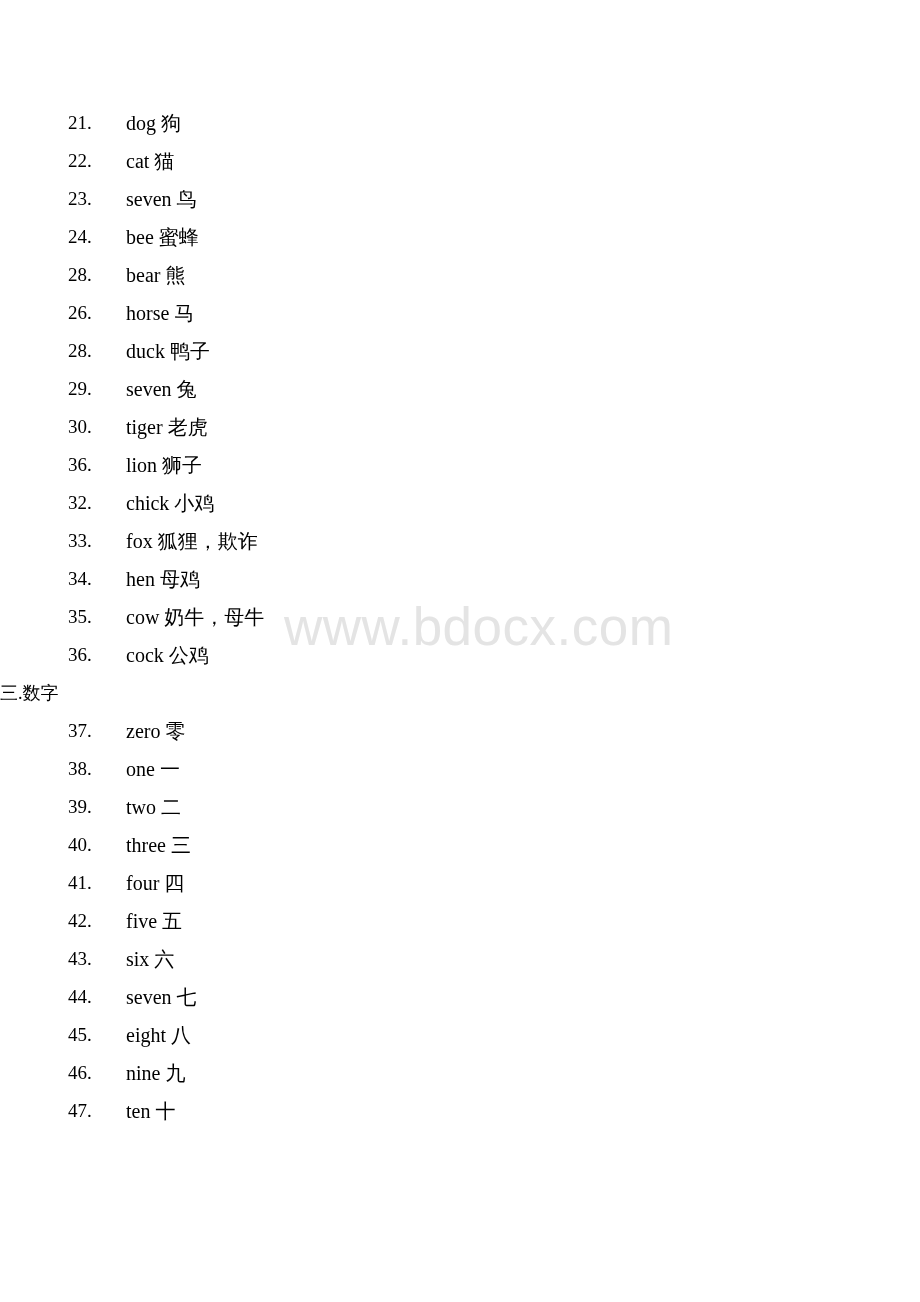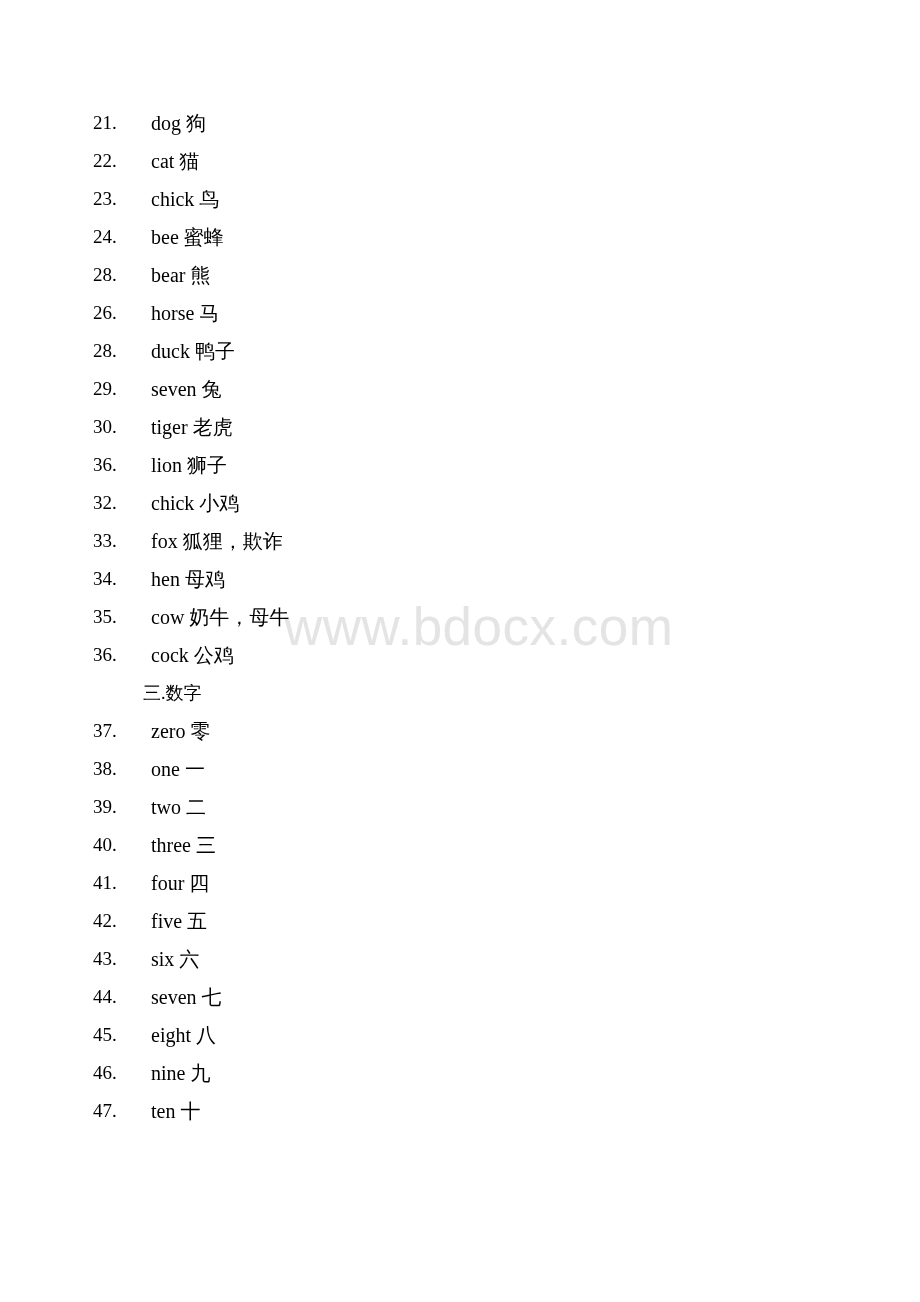--- a/index.html
+++ b/index.html
@@ -46,38 +46,37 @@
   .vocab-list {
     list-style: none;
     margin: 0;
     padding: 0;
   }
 
   .vocab-row {
     display: flex;
     align-items: flex-end;
     height: 38px;
-    padding-left: 93px;
+    padding-left: 68px;
   }
 
   .vocab-index {
     width: 58px;
     flex: 0 0 58px;
     font-size: 19px;
     line-height: 38px;
   }
 
   .vocab-term {
     font-size: 20px;
     line-height: 38px;
     white-space: pre;
   }
 
   .section-heading {
-    padding-left: 143px;
     font-size: 18px;
     line-height: 38px;
     height: 38px;
   }
 </style>
 </head>
 <body>
 
 <div class="page">
 
@@ -88,21 +87,21 @@
         <li class="vocab-row">
           <span class="vocab-index">21.</span>
           <span class="vocab-term">dog 狗</span>
         </li>
         <li class="vocab-row">
           <span class="vocab-index">22.</span>
           <span class="vocab-term">cat 猫</span>
         </li>
         <li class="vocab-row">
           <span class="vocab-index">23.</span>
-          <span class="vocab-term">chick 鸟</span>
+          <span class="vocab-term">seven 鸟</span>
         </li>
         <li class="vocab-row">
           <span class="vocab-index">24.</span>
           <span class="vocab-term">bee 蜜蜂</span>
         </li>
         <li class="vocab-row">
           <span class="vocab-index">28.</span>
           <span class="vocab-term">bear 熊</span>
         </li>
         <li class="vocab-row">

